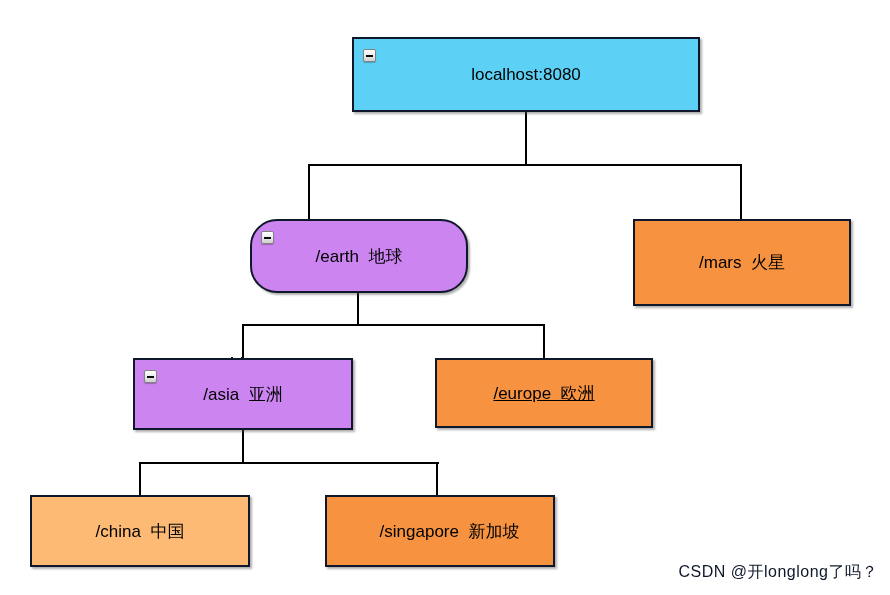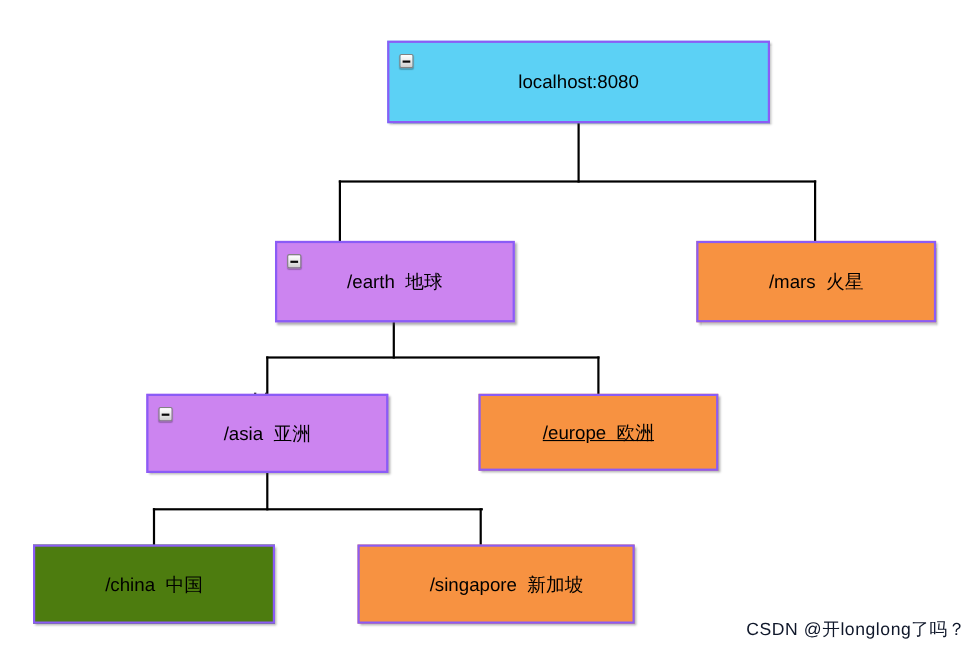--- a/index.html
+++ b/index.html
@@ -7,38 +7,38 @@
     position: relative;
     width: 890px;
     height: 595px;
     background: #ffffff;
     overflow: hidden;
     font-family: "Liberation Sans", sans-serif;
   }
   .node {
     position: absolute;
     box-sizing: border-box;
-    border: 2px solid #8b5cf6;
+    border: 2px solid #0f172a;
     display: flex;
     align-items: center;
     justify-content: center;
     font-size: 17px;
     color: #000000;
     box-shadow: 2px 2px 2px rgba(80,80,80,0.45);
     cursor: default;
   }
   .node .label { white-space: pre; }
   
   .n-localhost { left: 352px; top: 37px;  width: 348px; height: 75px; }
-  .n-earth     { left: 250px; top: 219px; width: 218px; height: 74px; }
-  .n-mars      { left: 633px; top: 219px; width: 218px; height: 74px; }
+  .n-earth     { left: 250px; top: 219px; width: 218px; height: 74px; border-radius: 27px; }
+  .n-mars      { left: 633px; top: 219px; width: 218px; height: 87px; }
   .n-asia      { left: 133px; top: 358px; width: 220px; height: 72px; }
   .n-europe    { left: 435px; top: 358px; width: 218px; height: 70px; text-decoration: underline; }
   .n-china     { left: 30px;  top: 495px; width: 220px; height: 72px; }
-  .n-singapore { left: 325px; top: 495px; width: 252px; height: 72px; padding-left: 19px; }
+  .n-singapore { left: 325px; top: 495px; width: 230px; height: 72px; padding-left: 19px; }
   
   .collapse-btn {
     position: absolute;
     left: 9px; top: 10px;
     width: 13px; height: 13px;
     box-sizing: border-box;
     background: linear-gradient(180deg, #ffffff 0%, #e8e8e8 55%, #cfcfcf 100%);
     border: 1px solid #838383;
     border-radius: 2px;
     box-shadow: 0 1px 1px rgba(0,0,0,0.25);
@@ -121,21 +121,21 @@
 
   <div class="node n-asia" style="background: rgb(204, 132, 240);">
     <span class="collapse-btn"></span>
     <span class="label">/asia  亚洲</span>
   </div>
 
   <div class="node n-europe" style="background: rgb(247, 146, 65);">
     <span class="label">/europe  欧洲</span>
   </div>
 
-  <div class="node n-china" style="background: #4d7c0f;">
+  <div class="node n-china" style="background: #fdba74;">
     <span class="label">/china  中国</span>
   </div>
 
   <div class="node n-singapore" style="background: rgb(247, 146, 65);">
     <span class="label">/singapore  新加坡</span>
   </div>
 
   <div class="watermark" style="color:#0f172a">CSDN @开longlong了吗？</div>
 
 </div>

